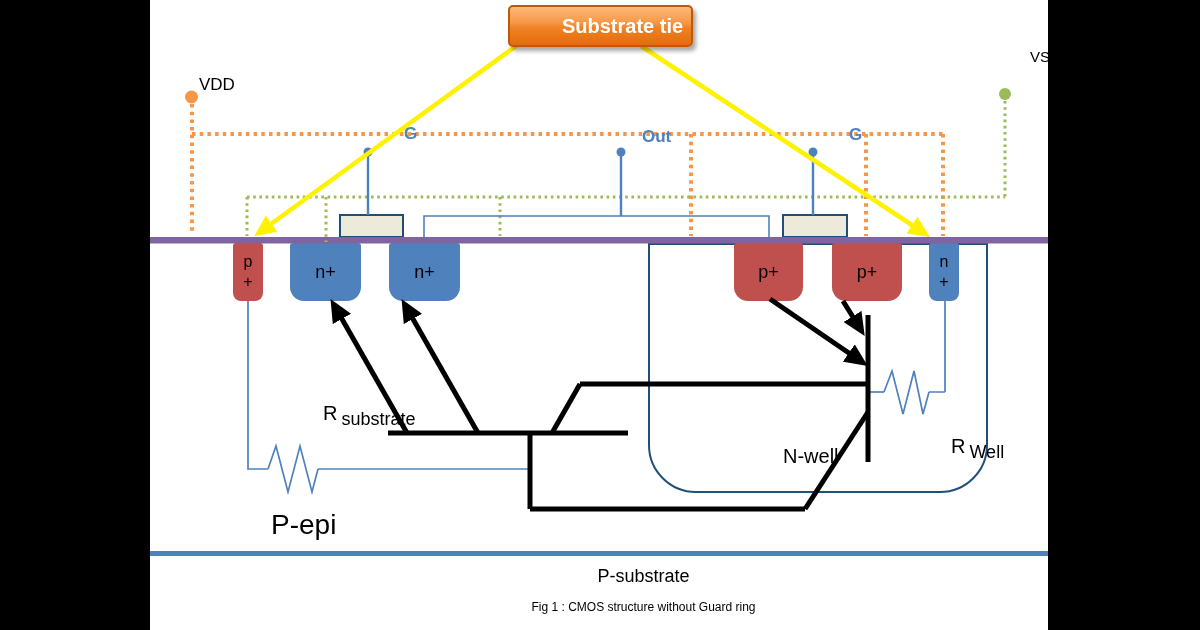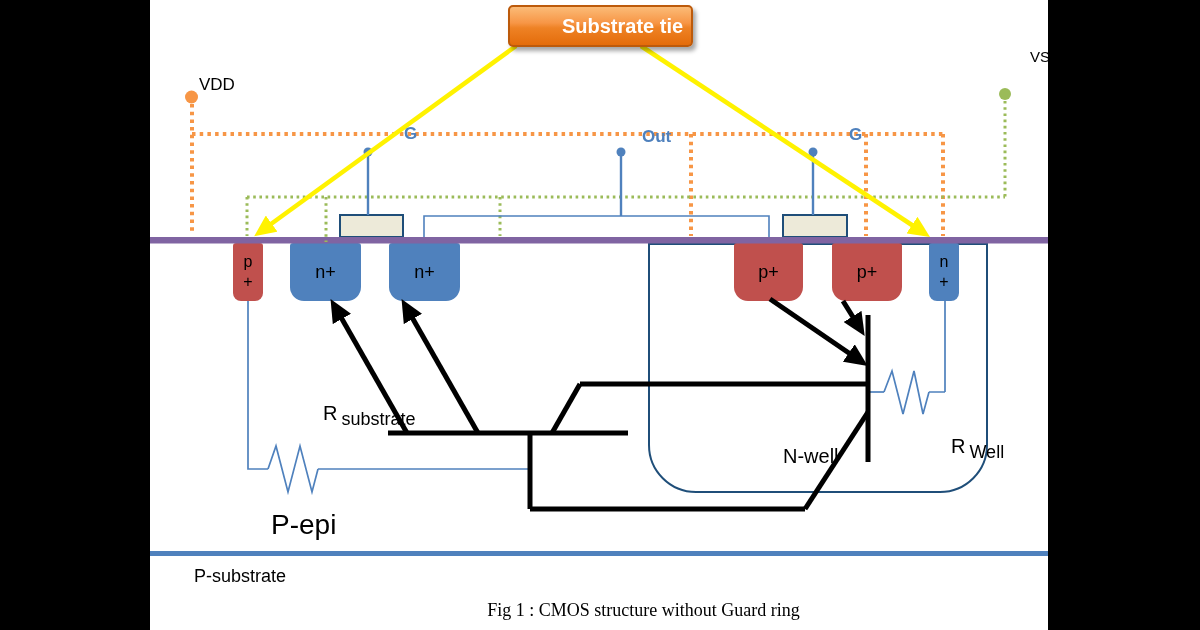--- a/index.html
+++ b/index.html
@@ -34,22 +34,22 @@
   .net-lbl{color:var(--c-blue,#4F81BD);font-size:17px;font-weight:bold;}
   .lbl-g1{left:360px;top:124px;}
   .lbl-out{left:598px;top:127px;}
   .lbl-g2{left:805px;top:125px;}
   .subtie{left:508px;top:5px;width:137px;height:38px;z-index:40;display:flex;align-items:center;
           justify-content:center;color:#fff;font-size:20px;font-weight:bold;border:2px solid #BC5A0B;
           border-radius:5px;background:linear-gradient(180deg,#FBBB77 0%,#F79646 42%,#EE8225 55%,#E46C0A 100%);
           box-shadow:3px 4px 4px rgba(0,0,0,0.35);}
   .lbl-nwell{left:739px;top:445px;font-size:20px;}
   .lbl-pepi{left:227px;top:509px;font-size:28px;}
-  .lbl-psub{left:150px;top:566px;width:899px;font-size:18px;}
-  .lbl-caption{left:150px;top:600px;width:899px;text-align:center;font-size:18px;font-family:Liberation Serif, serif;}
+  .lbl-psub{left:150px;top:566px;width:899px;text-align:center;font-size:18px;}
+  .lbl-caption{left:150px;top:600px;width:899px;text-align:center;font-size:12px;}
   .res-lbl .sym{font-size:20px;}
   .res-lbl .sub{font-size:18px;vertical-align:-5px;margin-left:4px;}
   .lbl-rsub{left:279px;top:402px;}
   .lbl-rwell{left:907px;top:423px;margin-top:12px;}
 </style>
 </head>
 <body>
 
 <div class="stage">
   <div class="canvas"></div>

